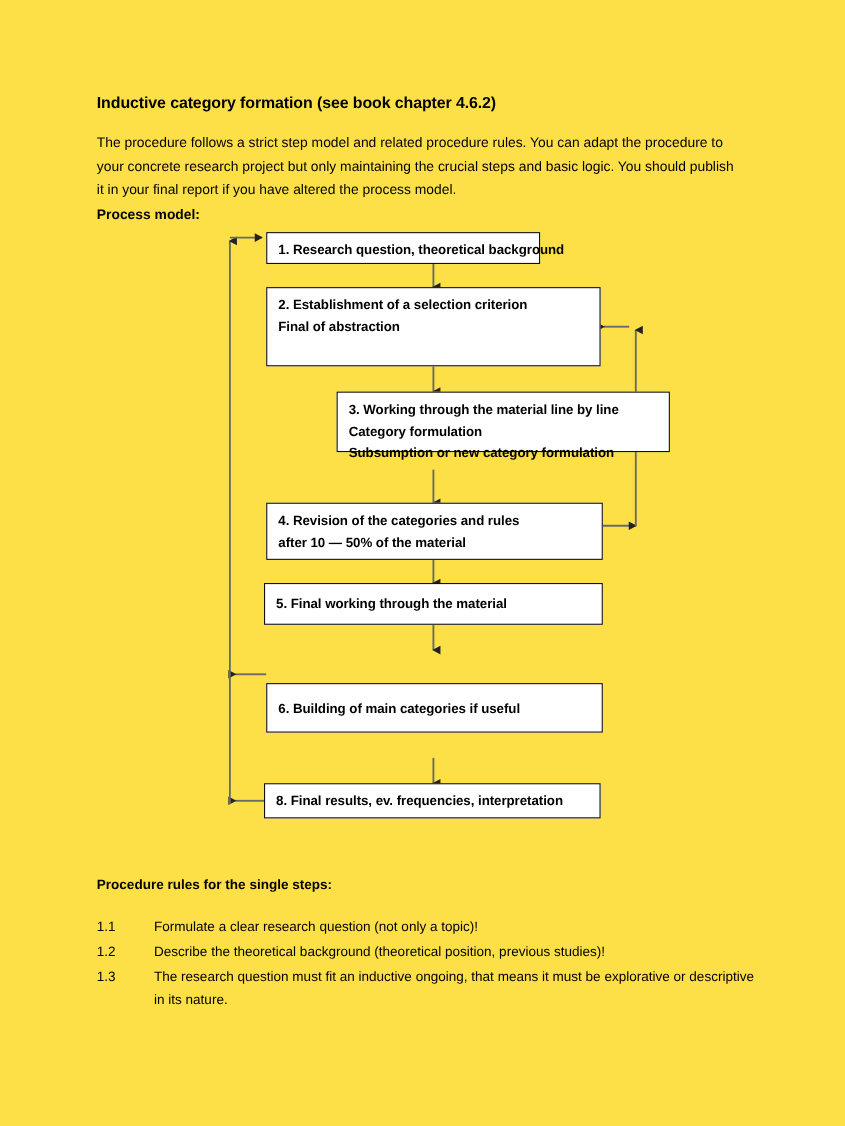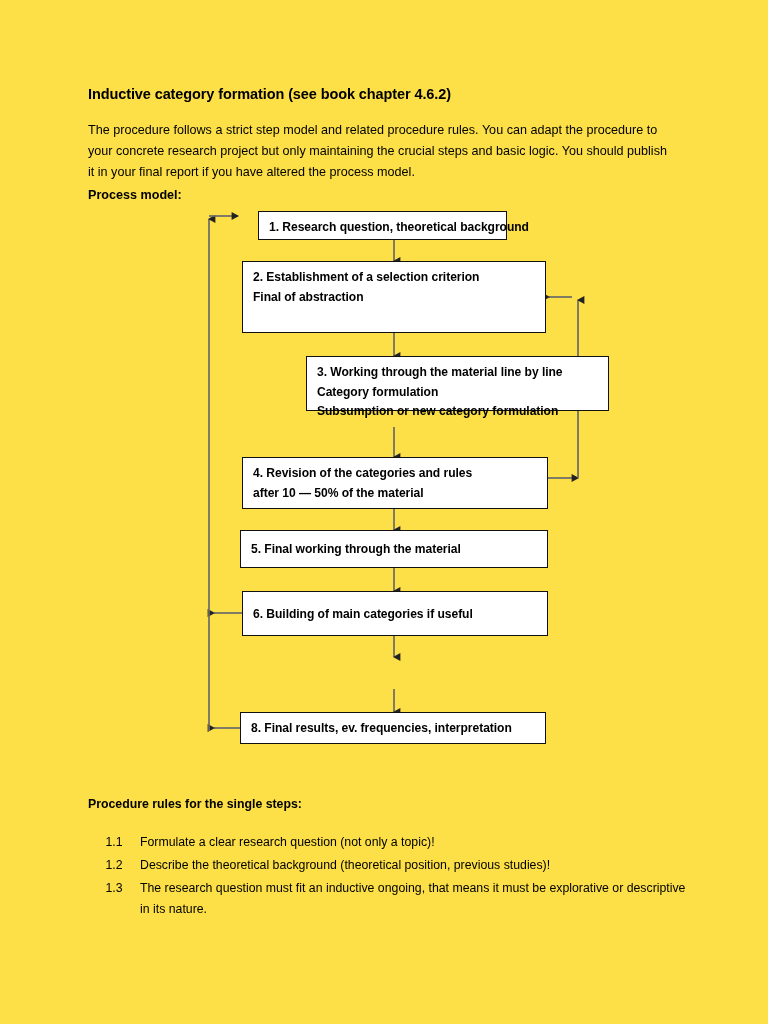--- a/index.html
+++ b/index.html
@@ -66,21 +66,20 @@
   }
   .rule-row {
     display: flex;
     align-items: flex-start;
     margin-bottom: 2px;
     line-height: 21px;
   }
   .rule-num {
     width: 52px;
     flex: 0 0 52px;
-    text-align: center;
   }
   .rule-text {
     flex: 1 1 auto;
   }
 
   
   .flow {
     position: absolute;
     left: 0;
     top: 0;
@@ -157,21 +156,21 @@
         <path d="M578,478 L578,300" marker-end="url(#ah-up)"></path>
         <path d="M572,297 L549,297" marker-end="url(#ah-left)"></path>
 
         <path d="M240,728 L214,728" marker-end="url(#ah-left)"></path>
         <path d="M242,613 L214,613" marker-end="url(#ah-left)"></path>
         <path d="M209,731 L209,219" marker-end="url(#ah-up)"></path>
         <path d="M209,216 L238,216" marker-end="url(#ah-right)"></path>
       </g>
     </svg>
 
-    <div class="flow-box" style="left:258px; top:211px; width:249px; height:29px;text-align:right;">
+    <div class="flow-box" style="left:242px; top:211px; width:249px; height:29px;text-align:right;">
       <span class="ln">1. Research question, theoretical background</span>
     </div>
 
     <div class="flow-box" style="left:242px; top:261px; width:304px; height:72px;">
       <span class="ln">2. Establishment of a selection criterion</span>
       <span class="ln">Final of abstraction</span>
     </div>
 
     <div class="flow-box" style="left:258px; top:356px; width:303px; height:55px;margin-left:48px;">
       <span class="ln">3. Working through the material line by line</span>
@@ -181,21 +180,21 @@
 
     <div class="flow-box" style="left:242px; top:457px; width:306px; height:52px;">
       <span class="ln">4. Revision of the categories and rules</span>
       <span class="ln">after 10 — 50% of the material</span>
     </div>
 
     <div class="flow-box" style="left:240px; top:530px; width:308px; height:38px; padding-top:9px;">
       <span class="ln">5. Final working through the material</span>
     </div>
 
-    <div class="flow-box" style="left:242px; top:591px; width:306px; height:45px; padding-top:13px;">
+    <div class="flow-box" style="left:242px; top:621px; width:306px; height:45px; padding-top:13px;">
       <span class="ln">6. Building of main categories if useful</span>
     </div>
 
 
     <div class="flow-box" style="left:240px; top:712px; width:306px; height:32px; padding-top:6px;">
       <span class="ln">8. Final results, ev. frequencies, interpretation</span>
     </div>
 
   </div>
 

